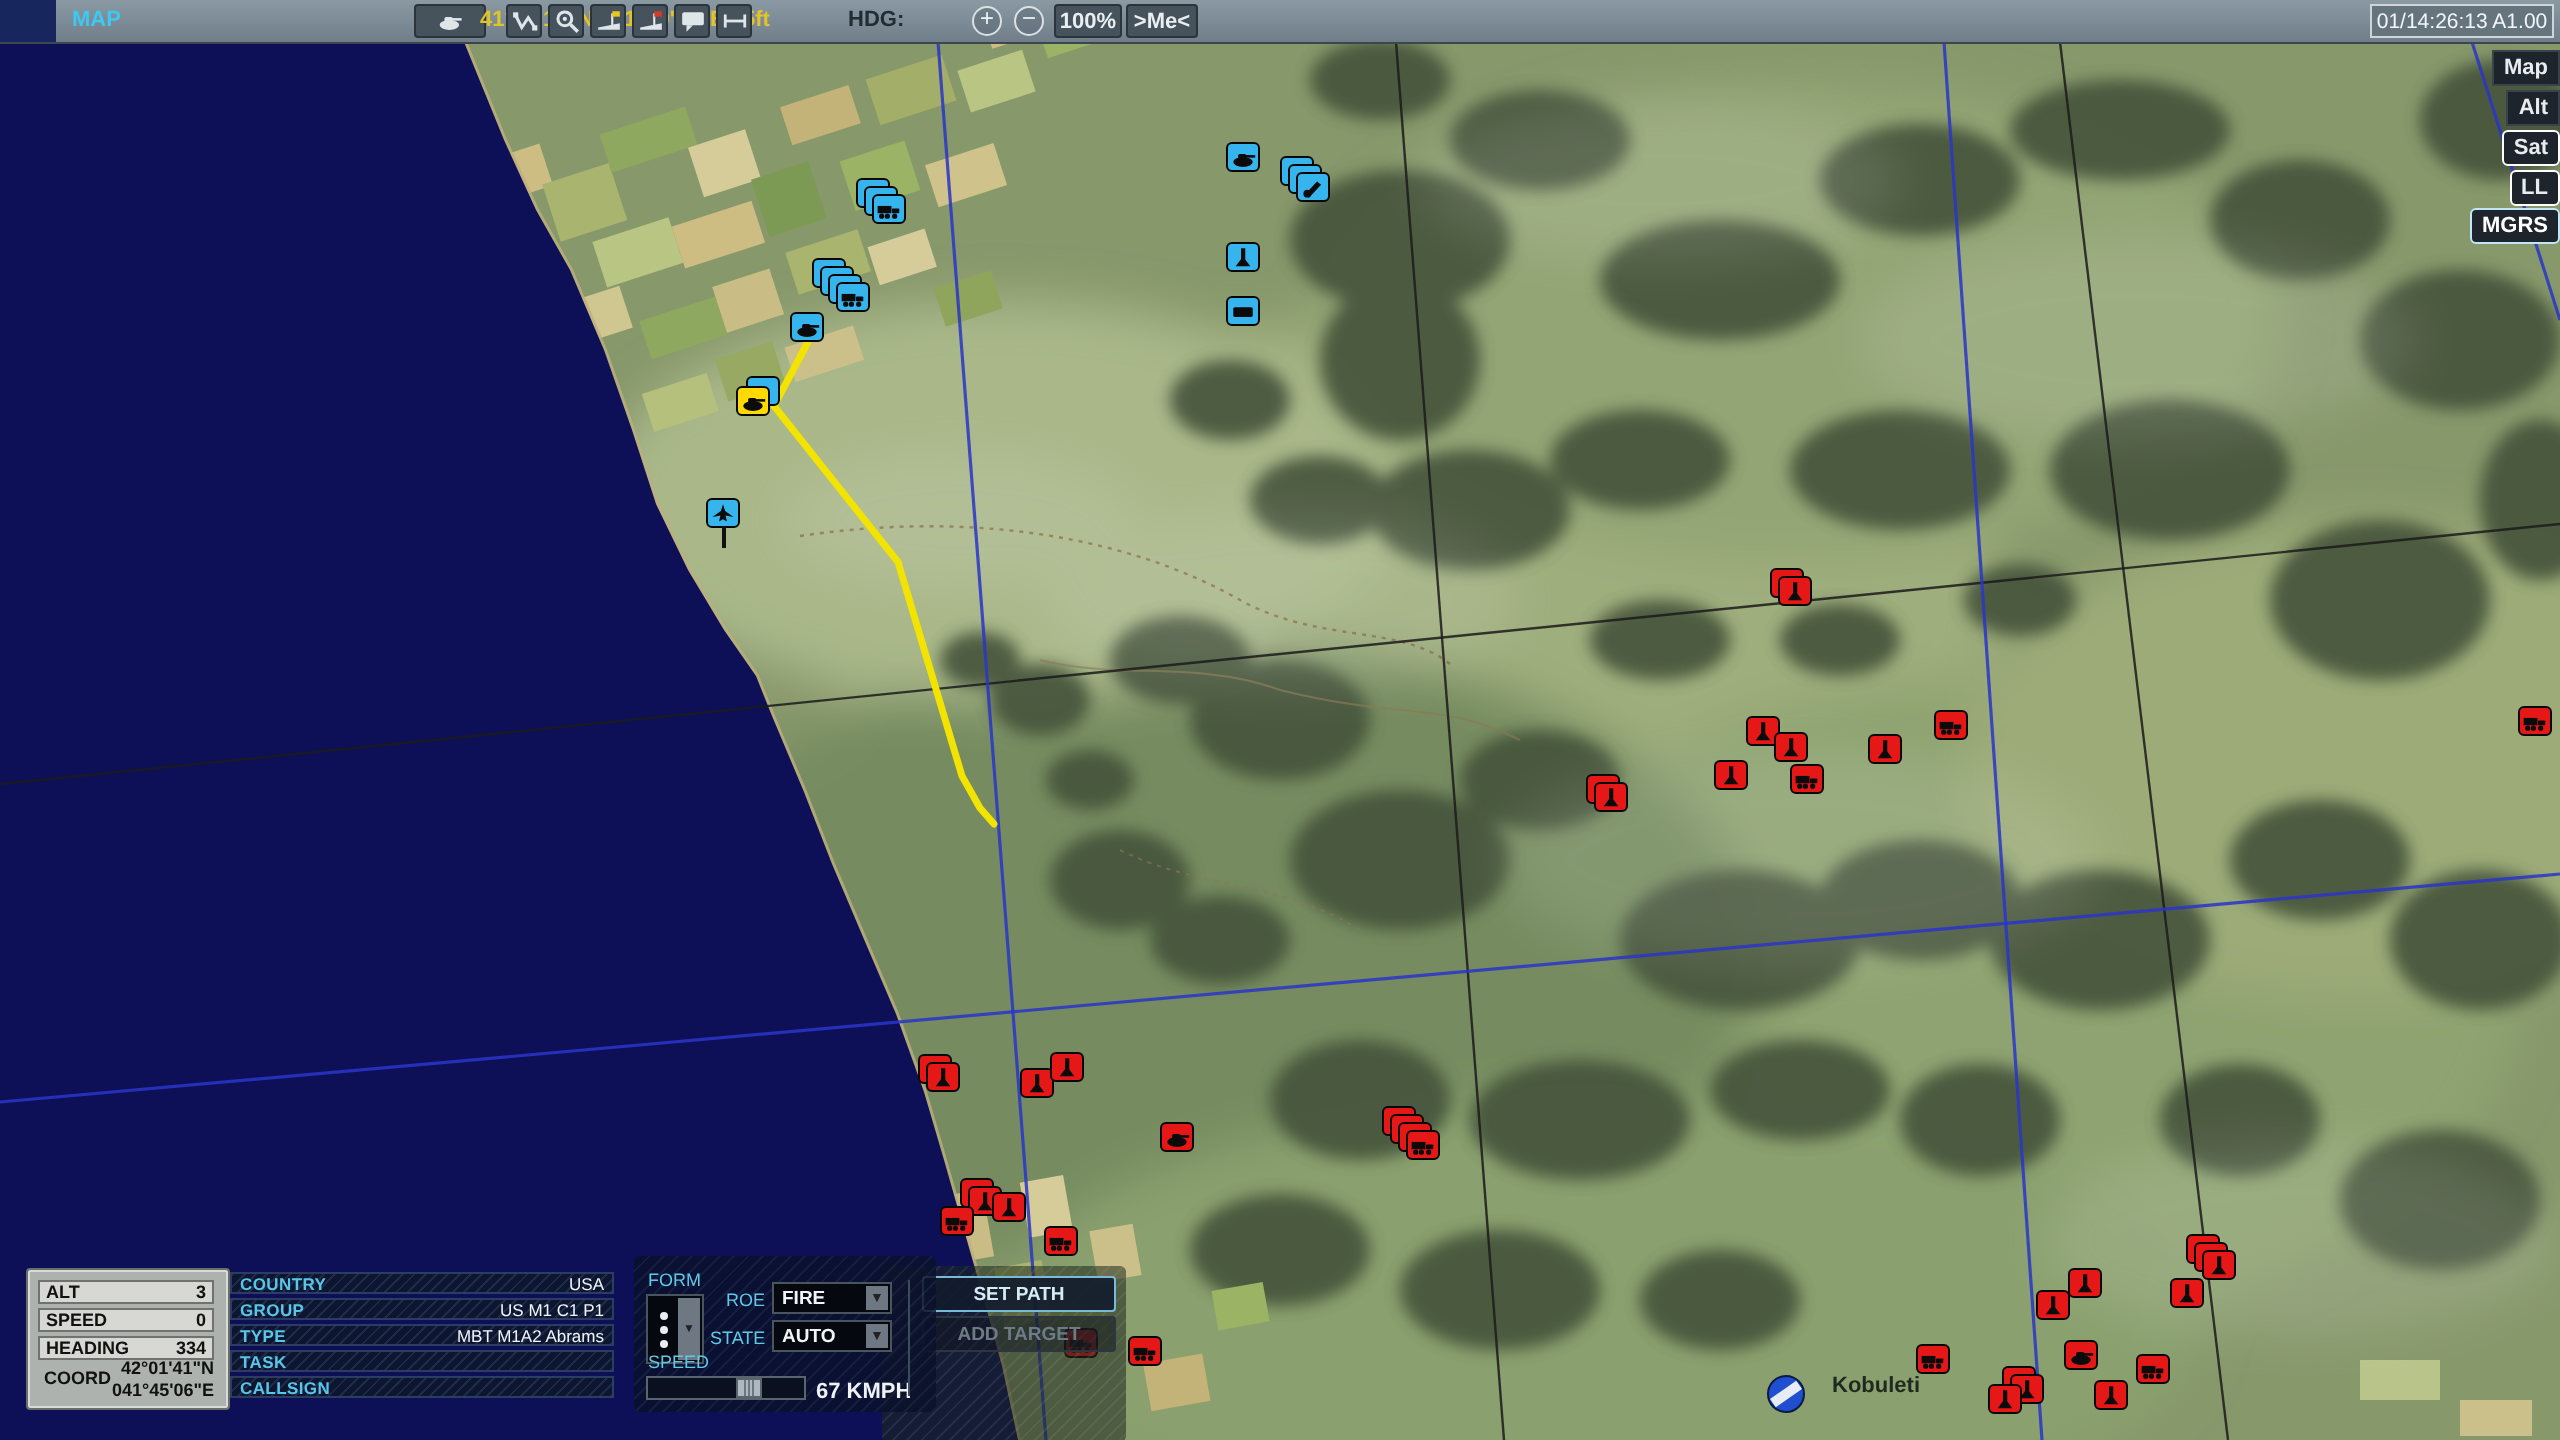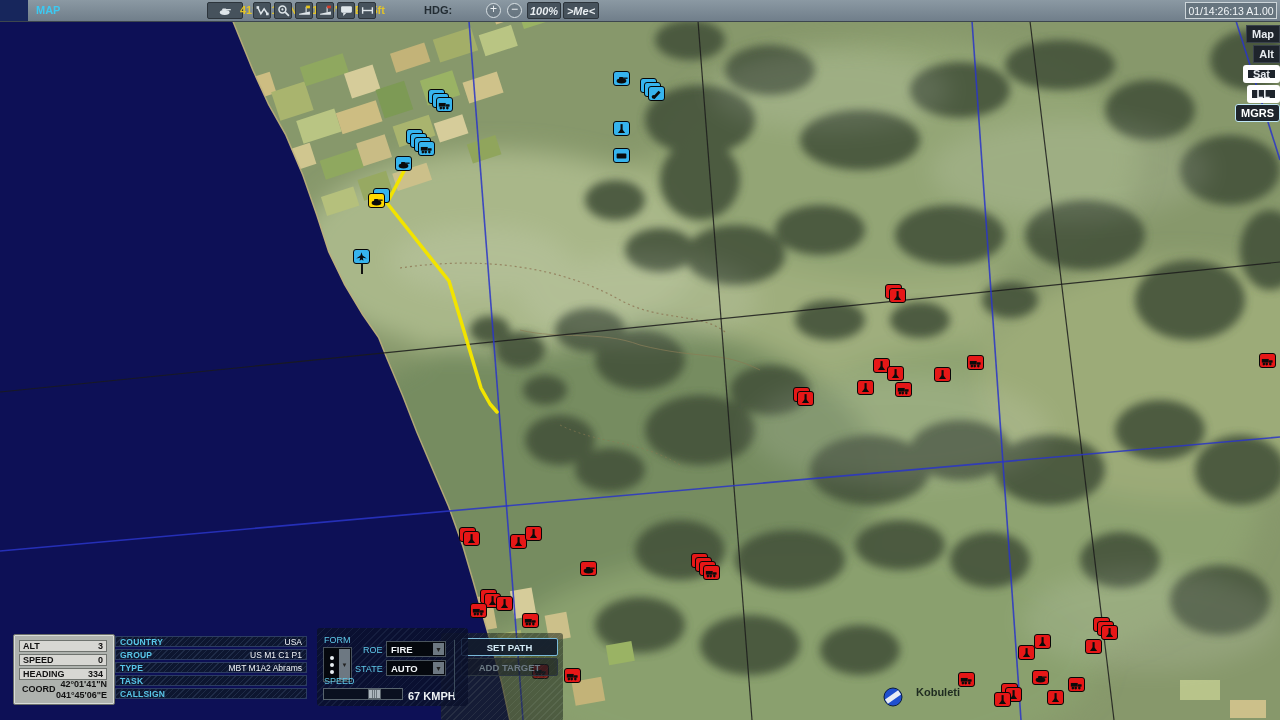--- a/index.html
+++ b/index.html
@@ -20,34 +20,34 @@
   
   #topbar{position:absolute;left:0;top:0;width:1280px;height:21px;
     background:linear-gradient(#8b99a3,#707e8a);border-bottom:1px solid #3d464e;z-index:40;}
   #topbar .darkblock{position:absolute;left:0;top:0;width:28px;height:21px;background:#17265c;}
   .tb-text{position:absolute;top:4px;font-size:11px;font-weight:bold;}
   #tb-mode{left:36px;color:#3cc9f2;}
   #tb-coords{left:240px;color:#e3c426;}
   #tb-hdg{left:424px;color:#222c33;}
   .tb-btn{position:absolute;top:2px;height:17px;background:#46525c;border:1px solid #2c343b;
     border-radius:2px;box-sizing:border-box;display:flex;align-items:center;justify-content:center;
-    color:#e9eef1;font-size:11px;font-weight:bold;font-style:italic;}
+    color:#e9eef1;font-size:11px;font-weight:bold;}
   .tb-ico{width:18px;}
   .tb-ico svg{width:13px;height:13px;}
   .circ-btn{position:absolute;top:3px;width:15px;height:15px;border:1.5px solid #d9e1e5;border-radius:50%;
     box-sizing:border-box;color:#eef3f5;font-size:12px;line-height:11px;text-align:center;
     background:rgba(90,104,114,.5);}
   #tb-time{position:absolute;right:3px;top:2px;width:92px;height:17px;border:1px solid #cdd5d9;
     background:#66747e;color:#f2f6f8;font-size:10.5px;display:flex;align-items:center;
     justify-content:center;box-sizing:border-box;}
   
   .map-btn{position:absolute;right:0;height:18px;background:#1e242c;color:#e8ecf0;font-size:11px;
     font-weight:bold;display:flex;align-items:center;justify-content:center;border:1px solid #3a424c;
     box-sizing:border-box;z-index:40;padding:0 5px;}
-  .map-btn.cy{border:5px solid #ffffff;border-radius:3px;}
+  .map-btn.cy{border:1px solid #ffffff;border-radius:3px;}
   .map-btn.br{border:1.5px solid #bfe7f6;border-radius:3px;color:#ffffff;}
   
   #tele{position:absolute;left:13px;top:634px;width:100px;height:69px;background:#aeb2ae;
     border:1px solid #6a6e6a;border-radius:2px;box-shadow:0 0 0 1px #d8dcd8 inset;z-index:40;}
   .tele-box{position:absolute;left:5px;width:88px;height:12px;background:#d7d7d3;
     border:1px solid #6f736f;box-sizing:border-box;font-size:9px;font-weight:bold;color:#111;
     display:flex;justify-content:space-between;align-items:center;padding:0 3px;}
   #tele .coord-label{position:absolute;left:8px;top:49px;font-size:9px;font-weight:bold;color:#111;}
   #tele .coord-vals{position:absolute;right:7px;top:44px;font-size:9px;font-weight:bold;color:#111;
     text-align:right;line-height:11px;}

